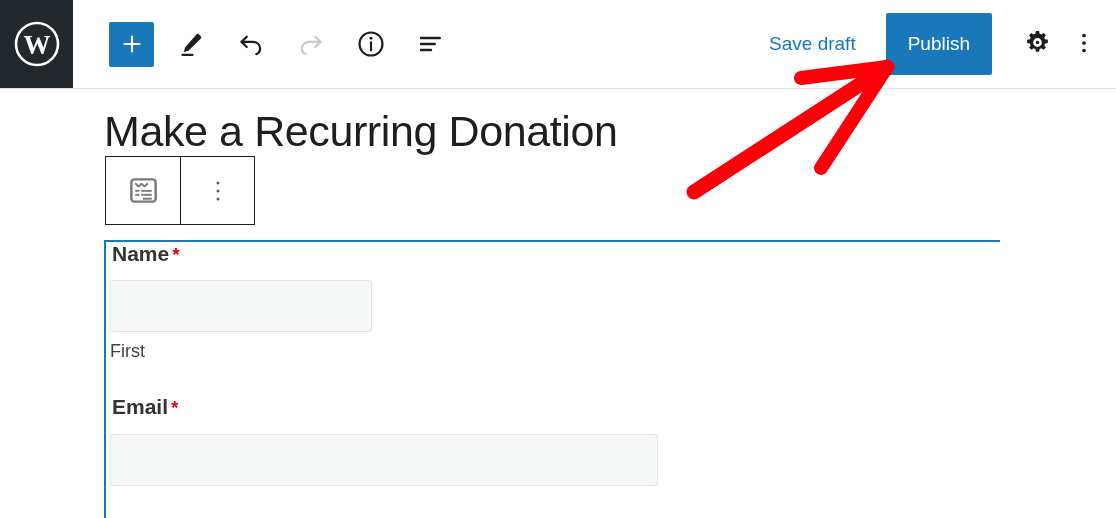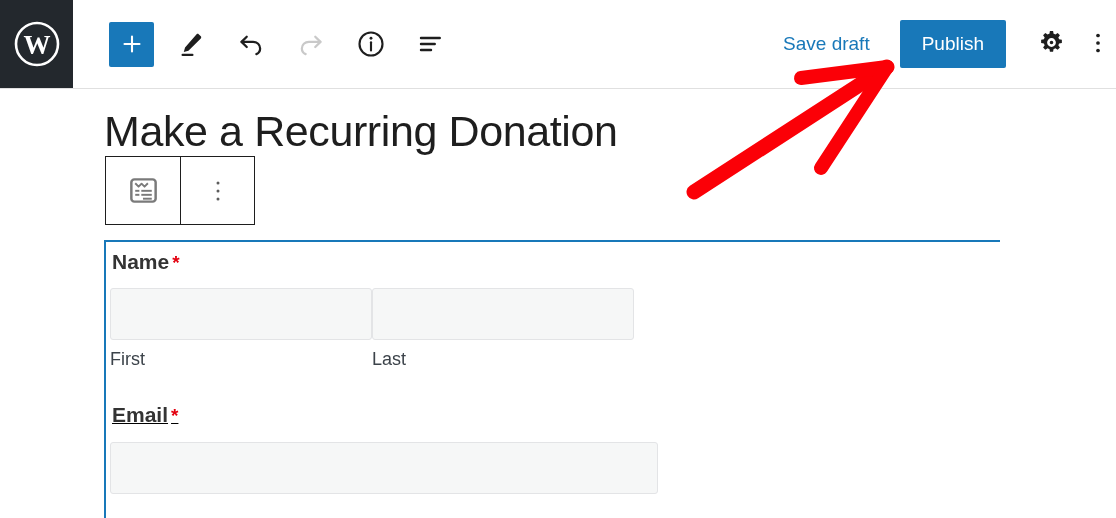--- a/index.html
+++ b/index.html
@@ -75,21 +75,21 @@
     border: none;
     cursor: pointer;
     flex: 0 0 auto;
   }
   .tb-icon svg { display: block; }
 
   .toolbar-right {
     margin-left: auto;
     display: flex;
     align-items: center;
-    padding-right: 0;
+    padding-right: 14px;
   }
 
   .text-action {
     color: #1878b9;
     font-size: 19px;
     background: none;
     border: none;
     cursor: pointer;
     font-family: "Liberation Sans", sans-serif;
     padding: 8px 12px;
@@ -99,21 +99,21 @@
   .preview-btn { margin-right: 26px; }
 
   .publish-btn {
     background: #1878b9;
     color: #ffffff;
     font-size: 19px;
     font-family: "Liberation Sans", sans-serif;
     border: none;
     border-radius: 2px;
     padding: 0 22px;
-    height: 48px;
+    height: 62px;
     line-height: 48px;
     cursor: pointer;
     margin-right: 22px;
     white-space: nowrap;
   }
 
   .settings-gear {
     width: 46px; height: 46px;
     display: flex; align-items: center; justify-content: center;
     background: none; border: none; cursor: pointer;
@@ -213,29 +213,29 @@
 
   .sub-label {
     font-size: 18px;
     color: #3c434a;
     margin-top: 9px;
     display: block;
   }
 
   
   .name-field { left: 4px; top: 0px; width: 913px; }
-  .name-label-wrap { padding-left: 2px; margin-top: 8px; }
+  .name-label-wrap { padding-left: 2px; }
   .name-inputs {
     display: flex;
     margin-top: 14px;
   }
   .name-col { width: 262px; }
 
   
-  .email-field { left: 4px; top: 153px; width: 913px; text-decoration: underline; }
+  .email-field { left: 4px; top: 153px; width: 913px; }
   .email-input-wrap { margin-top: 15px; width: 548px; }
 
   
   .annotation-arrow {
     position: absolute;
     left: 680px;
     top: 50px;
     width: 240px;
     height: 155px;
     pointer-events: none;
@@ -374,24 +374,20 @@
 
       <div class="field name-field">
         <div class="name-label-wrap">
           <span class="field-label">Name</span><span class="req-star">*</span>
         </div>
         <div class="name-inputs">
           <div class="name-col">
             <input class="input-box" type="text" value="" style="">
             <span class="sub-label">First</span>
           </div>
-          <div class="name-col">
-            <input class="input-box" type="text" value="" style="">
-            <span class="sub-label">Last</span>
-          </div>
         </div>
       </div>
 
       <div class="field email-field">
         <div class="name-label-wrap">
           <span class="field-label">Email</span><span class="req-star">*</span>
         </div>
         <div class="email-input-wrap">
           <input class="input-box" type="email" value="" style="">
         </div>

